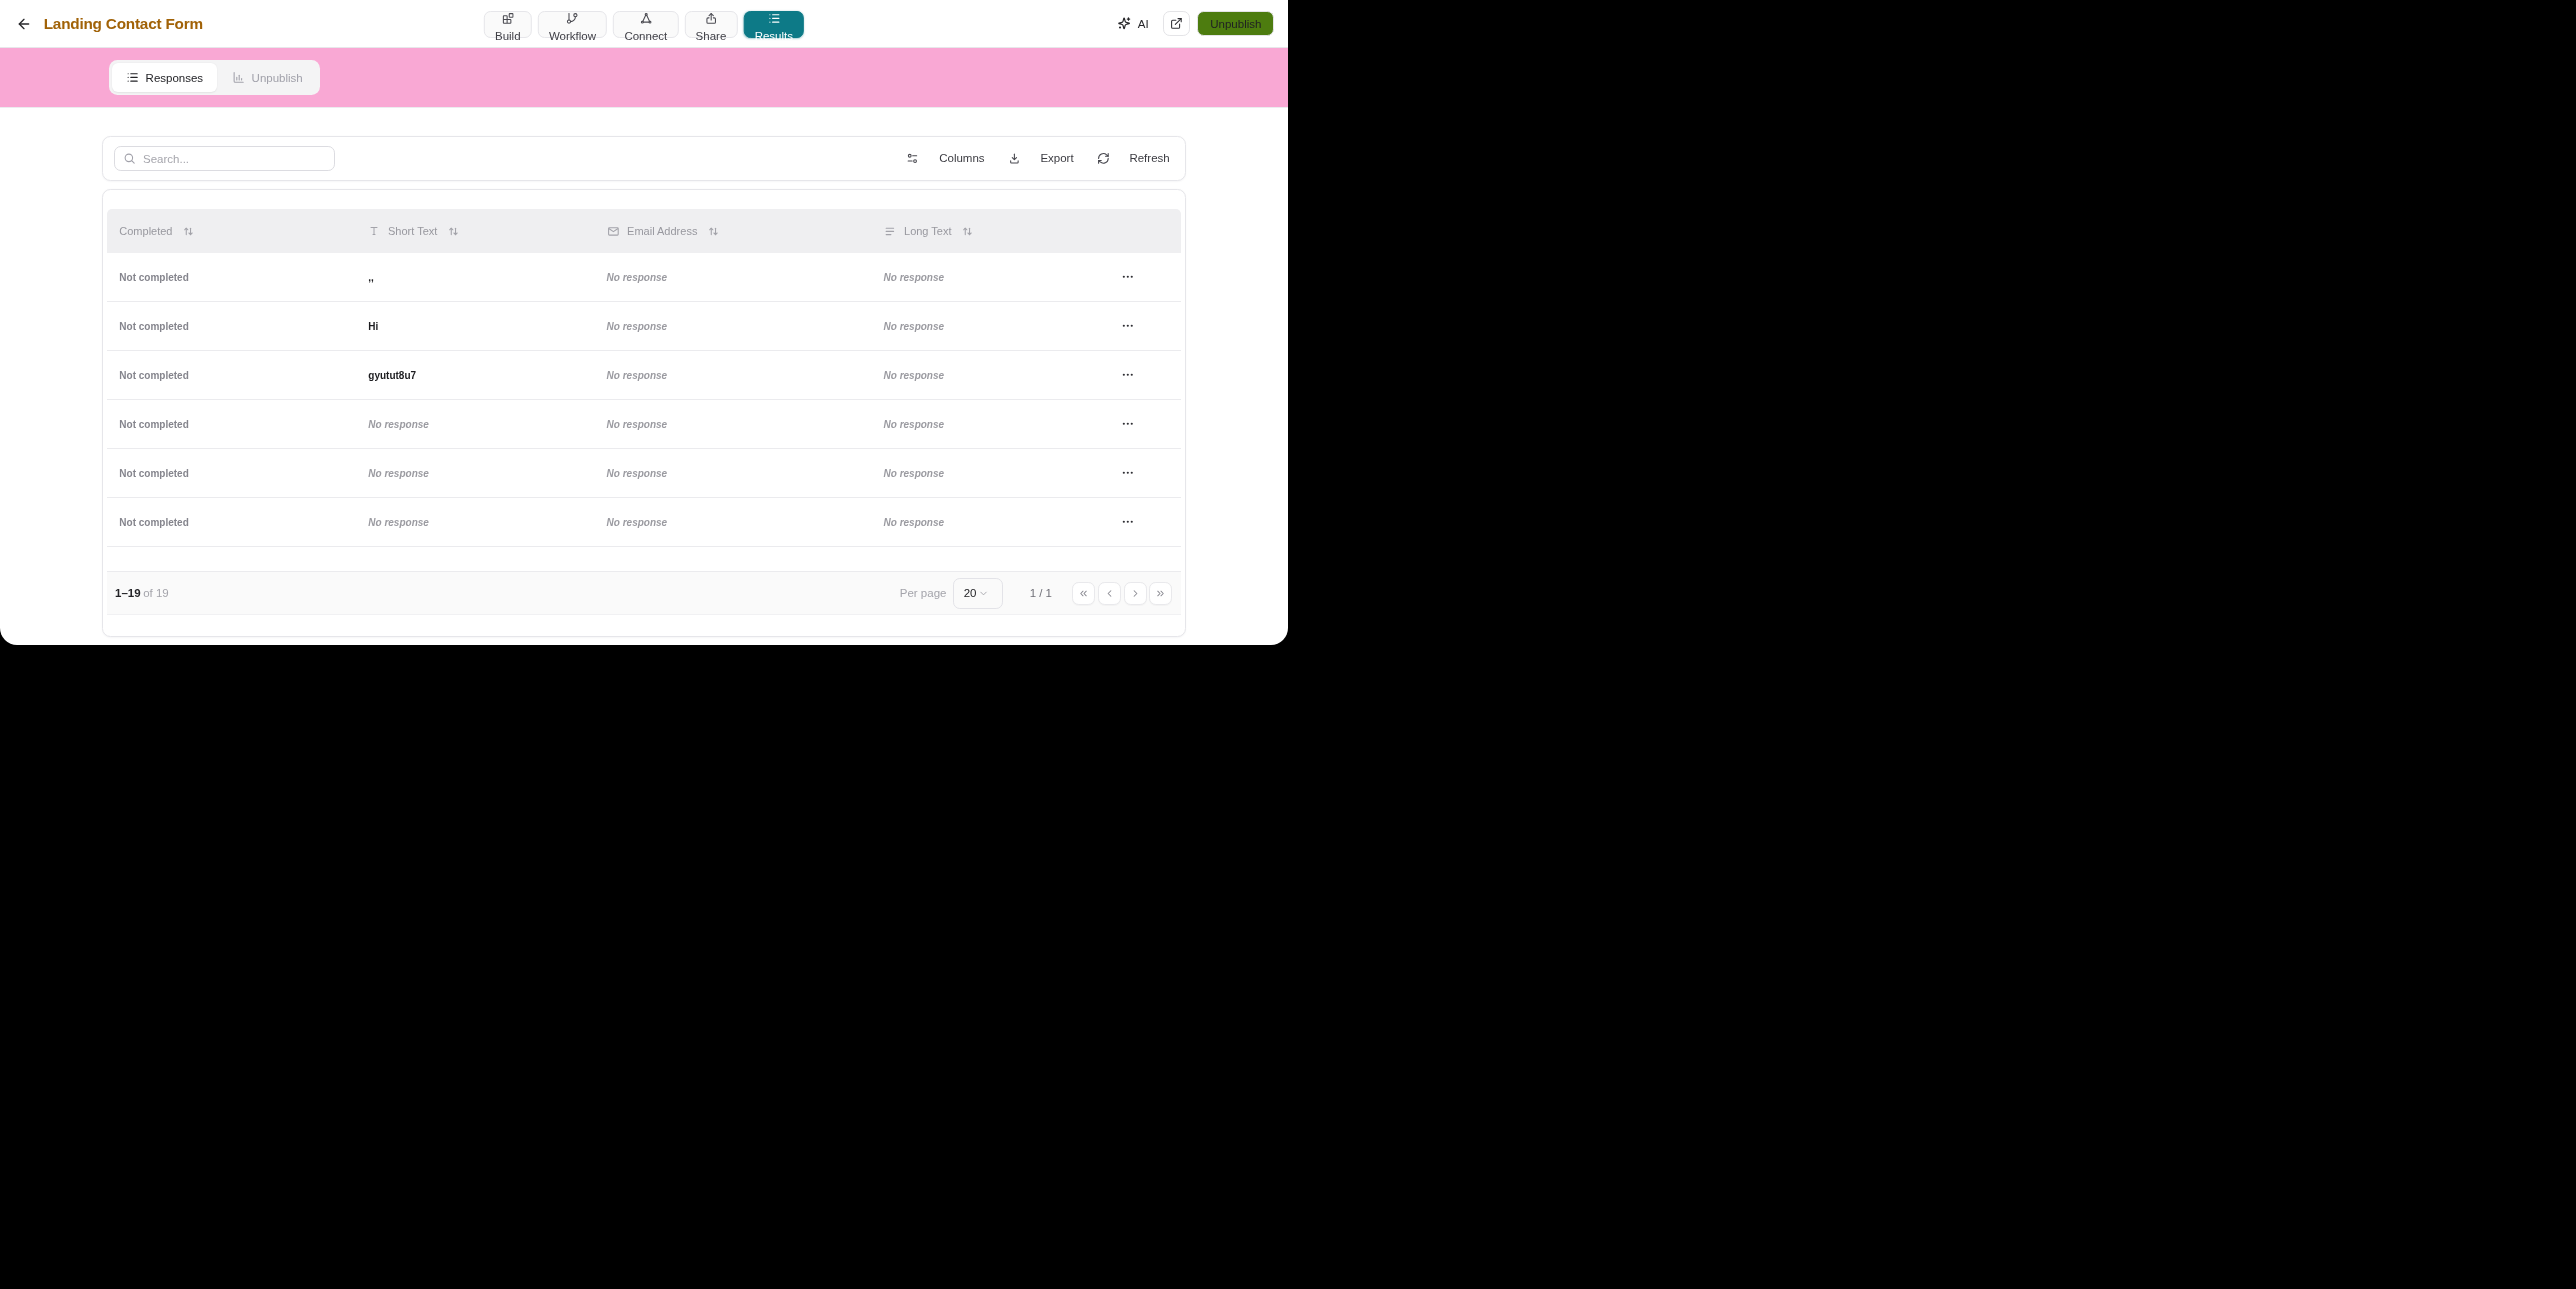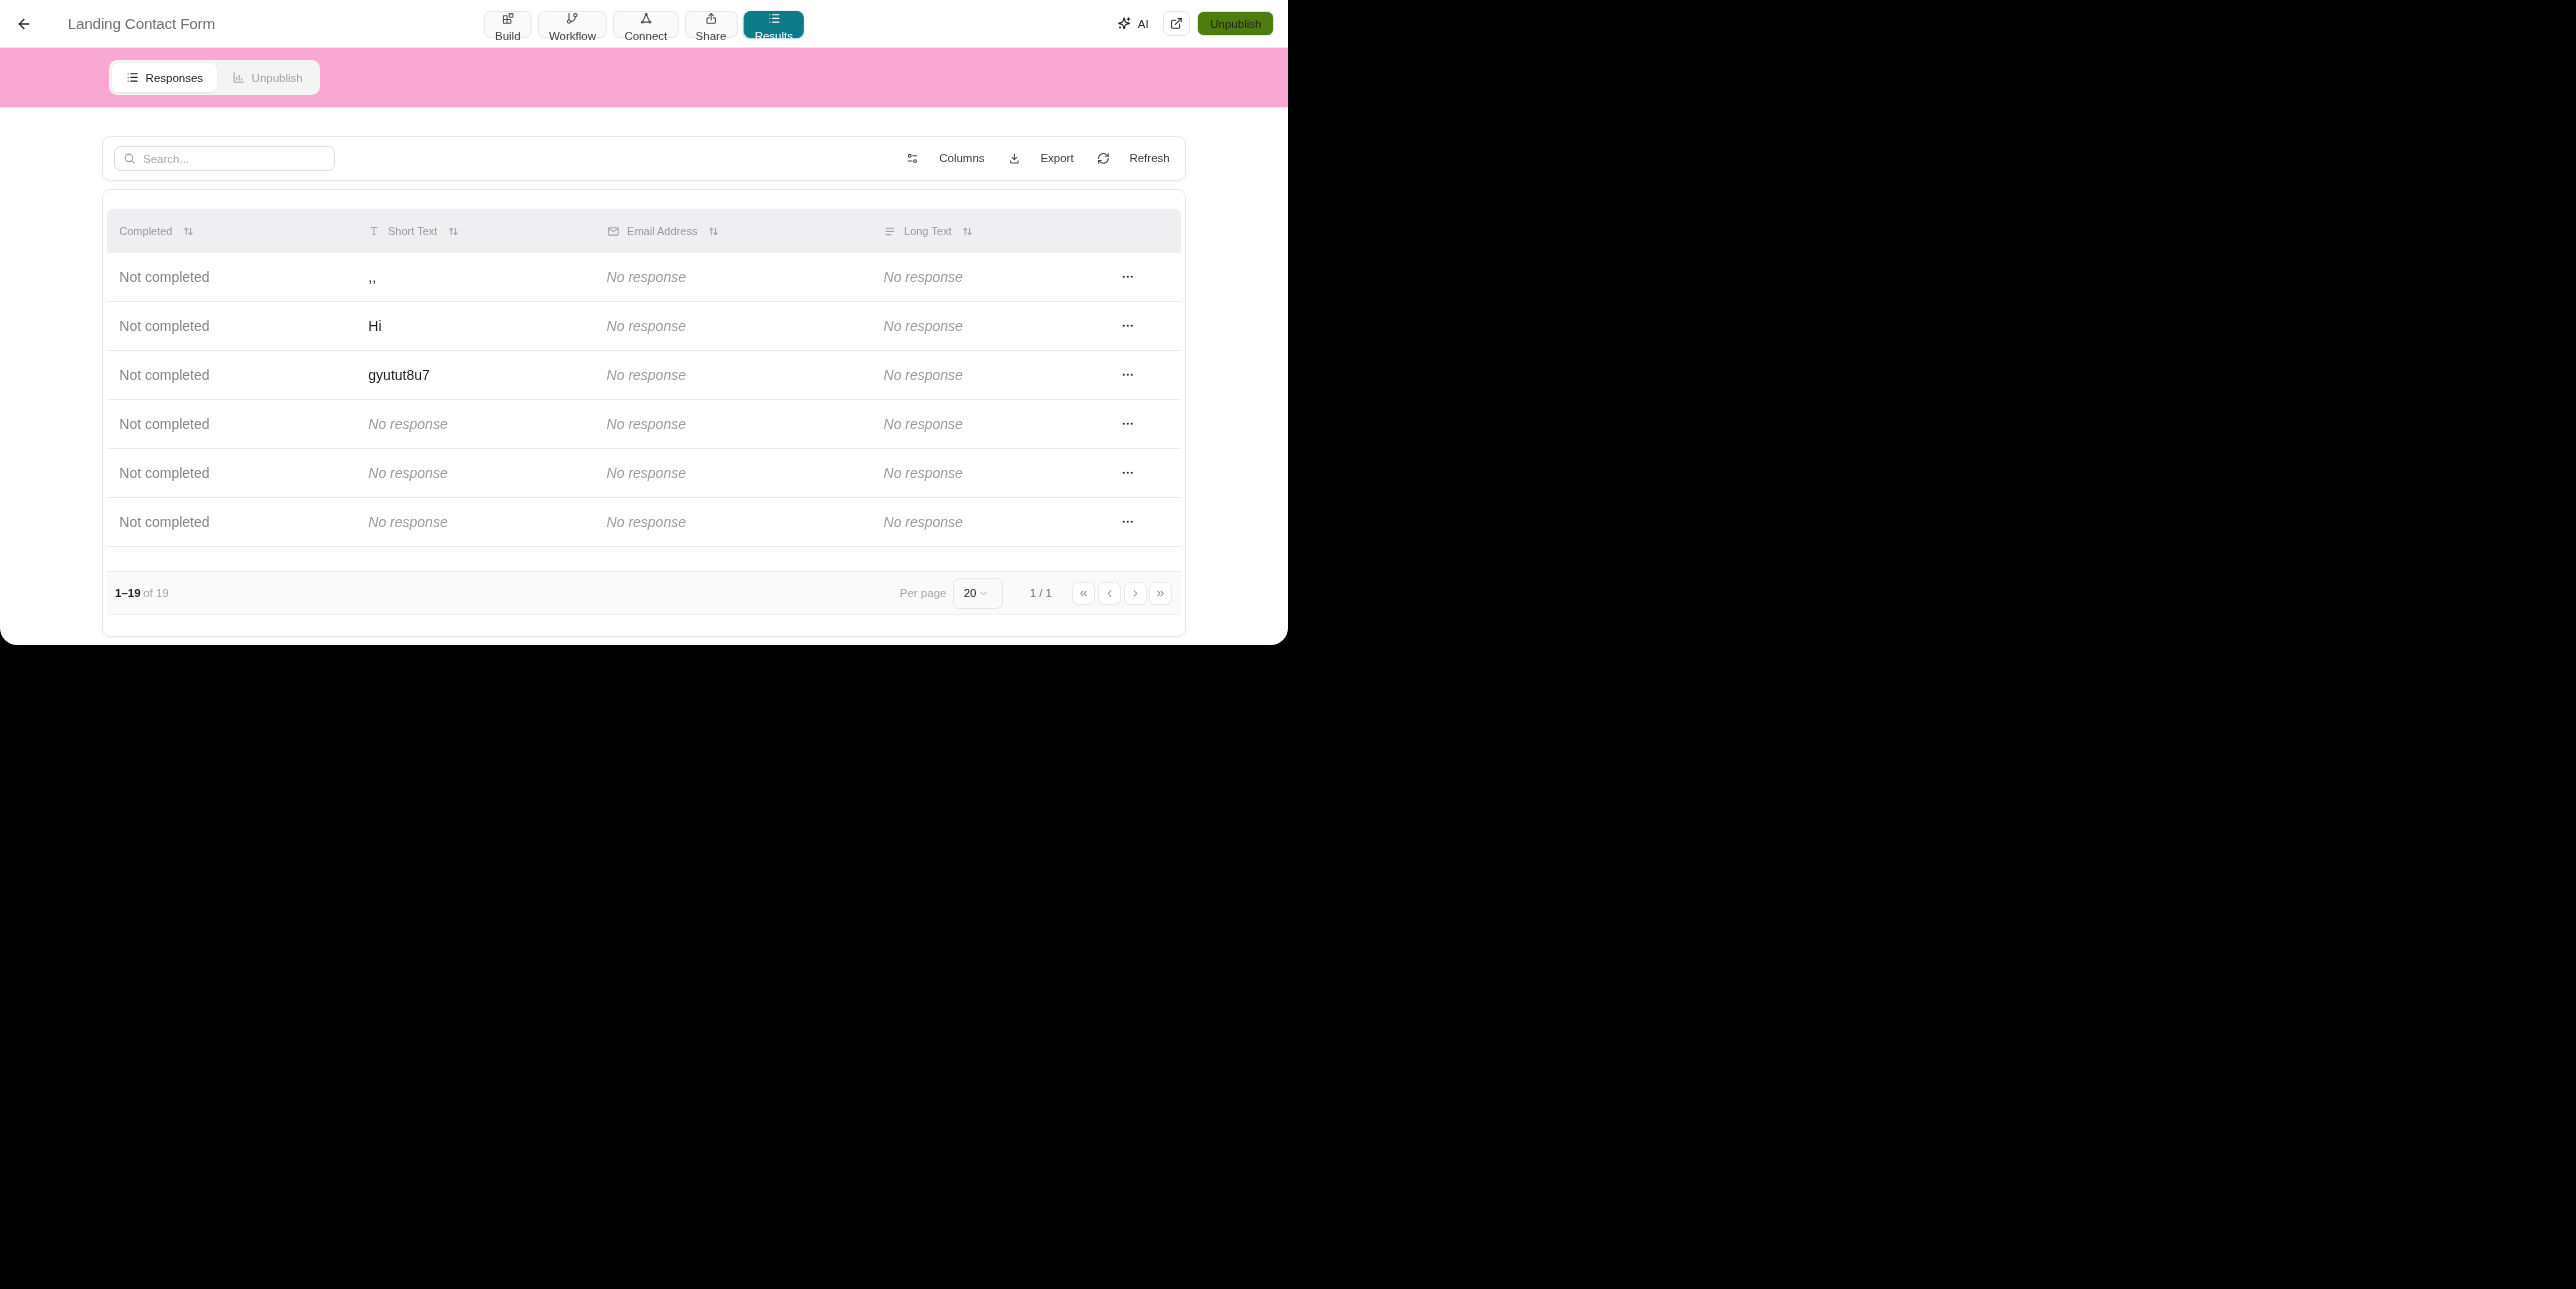--- a/index.html
+++ b/index.html
@@ -6,21 +6,21 @@
   html,body{background:#000;}
   body{width:1288px;height:645px;font-family:"Liberation Sans","DejaVu Sans",sans-serif;-webkit-font-smoothing:antialiased;}
   .page{position:relative;width:1288px;height:645px;background:#fff;border-radius:0 0 17px 17px;overflow:hidden;}
   button{font-family:inherit;background:none;border:none;cursor:pointer;color:inherit}
   svg{display:block;flex:none}
 
   
   .topbar{height:48px;display:flex;align-items:center;padding:0 13.6px 0 12px;border-bottom:0.9px solid #e7e7ea;position:relative;background:#fff;}
   .tb-left{display:flex;align-items:center;gap:7.7px;}
   .back-btn{width:24px;height:24px;display:flex;align-items:center;justify-content:center;color:#27272a;border-radius:5.1px;}
-  .title{font-size:15.3px;font-weight:400;color:#737373;letter-spacing:-0.2px;margin-left:24px;}
+  .title{font-size:15.3px;font-weight:700;color:#a16207;letter-spacing:-0.2px;}
   .tb-center{position:absolute;left:50%;top:0;height:48px;transform:translateX(-50%);display:flex;align-items:center;gap:6px;}
   .nav-btn{display:flex;align-items:center;gap:6px;height:27px;padding:0 10.2px;border:0.9px solid #e6e6ea;background:#fafafa;border-radius:6.8px;font-size:11.5px;color:#3f3f46;flex-direction:column;}
   .nav-btn svg{color:#4b4b52}
   .nav-btn.active{background:var(--accent,#0d7a87);border-color:var(--accent,#0d7a87);color:#fff;box-shadow:0 0.9px 1.7px rgba(13,122,135,.35);}
   .nav-btn.active svg{color:#fff}
   .tb-right{margin-left:auto;display:flex;align-items:center;gap:7.7px;}
   .ai-btn{display:flex;align-items:center;gap:6px;height:27px;padding:0 6.8px;font-size:11.5px;color:#27272a;border-radius:6.8px;}
   .sq-btn{width:26.4px;height:25.6px;display:flex;align-items:center;justify-content:center;border:0.9px solid #e4e4e7;border-radius:6.8px;background:#fff;color:#2f2f34;}
   .unpublish-btn{height:25.6px;padding:0 12px;border:0.9px solid #e4e4e7;border-radius:6.8px;background:#4d7c0f;font-size:11.5px;color:#1f1f23;}
 
@@ -44,21 +44,21 @@
   .ghost-btn svg{color:#47474e}
 
   .table-card{margin-top:7.7px;padding:19.6px 0 20.4px;}
   .grid-wrap{margin:0 4.3px;}
   .grid-header,.grid-row{display:grid;grid-template-columns:23.2% 22.2% 25.8% 16.1% 1fr;align-items:center;}
   .grid-header{height:44px;background:#efeff1;border-radius:5.1px 5.1px 0 0;}
   .hcell{display:flex;align-items:center;gap:7.7px;padding-left:12px;font-size:11px;color:#98989f;}
   .hcell svg{color:#a3a3aa}
   .sort-icon{margin-left:1.7px}
   .grid-row{height:49px;border-bottom:0.9px solid #ebebee;background:#fff;}
-  .cell{padding-left:12px;font-size:14px;color:#1d1d20;overflow:hidden;white-space:nowrap;text-overflow:ellipsis;}
+  .cell{padding-left:12px;font-size:10px;color:#1d1d20;overflow:hidden;white-space:nowrap;text-overflow:ellipsis;font-weight:bold;}
   .cell.muted{color:#85858d}
   .cell.empty{font-style:italic;color:#9b9ba1}
   .cell.actions{display:flex;justify-content:flex-end;padding-right:41px;}
   .dots-btn{width:24px;height:20.4px;display:flex;align-items:center;justify-content:center;border-radius:5.1px;color:#2e2e33;}
   .spacer-row{height:24px;background:#fff;}
 
   
   .table-footer{height:44px;background:#fafafa;border-top:0.9px solid #ebebee;border-bottom:0.9px solid #f1f1f3;display:flex;align-items:center;justify-content:space-between;padding:0 8.5px 0 7.7px;}
   .foot-left{font-size:11.5px;color:#a4a4ab;}
   .foot-left .range{color:#232327;font-weight:600;margin-right:2.6px;}

